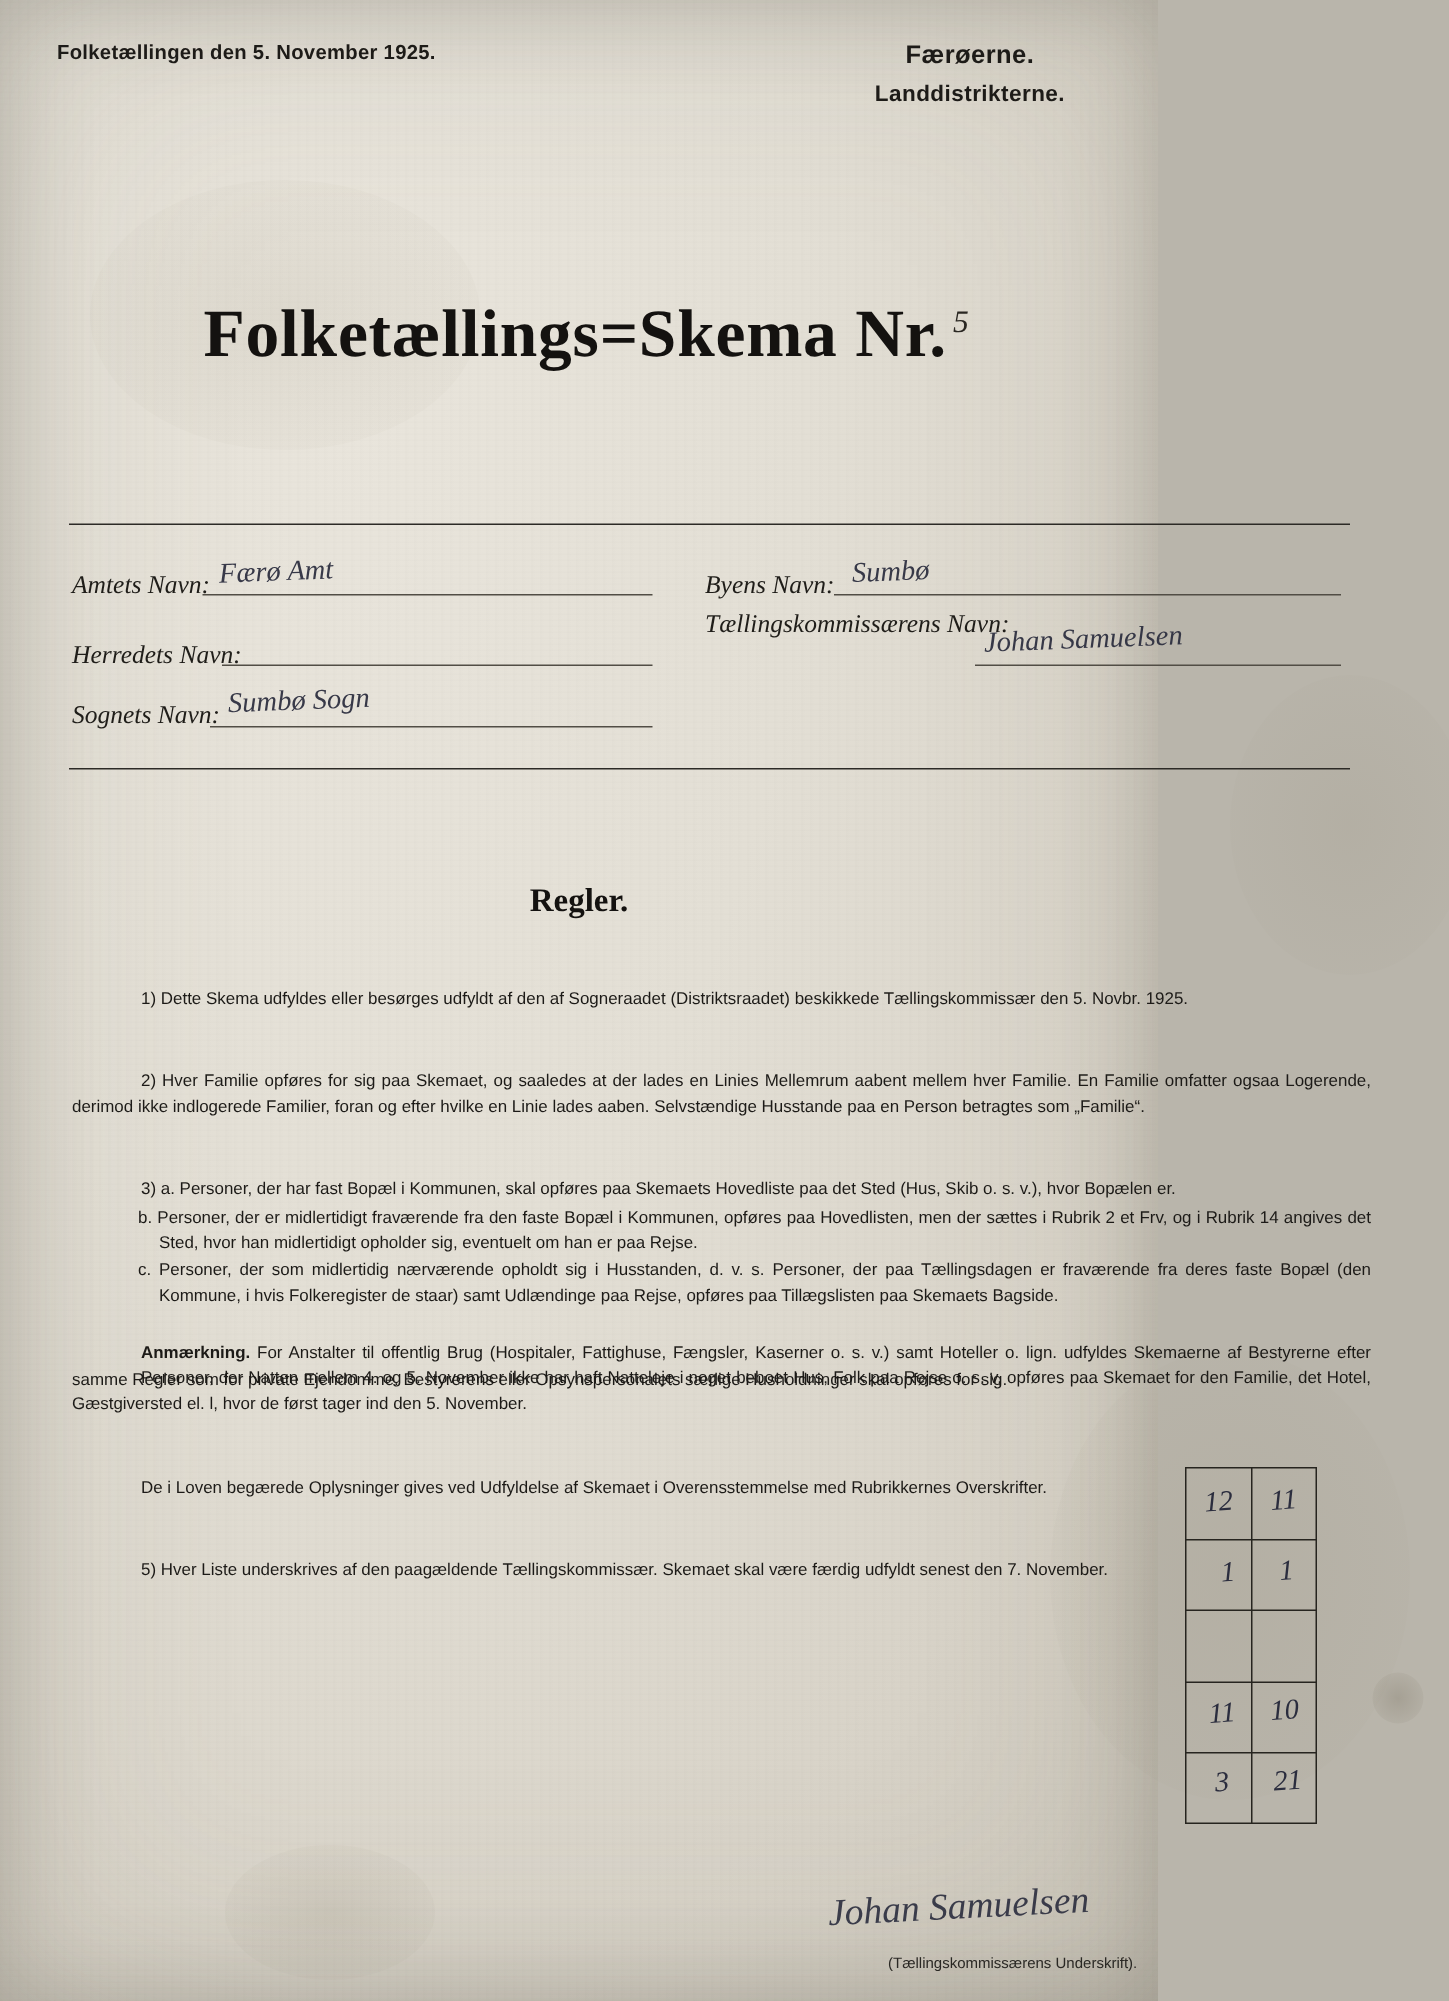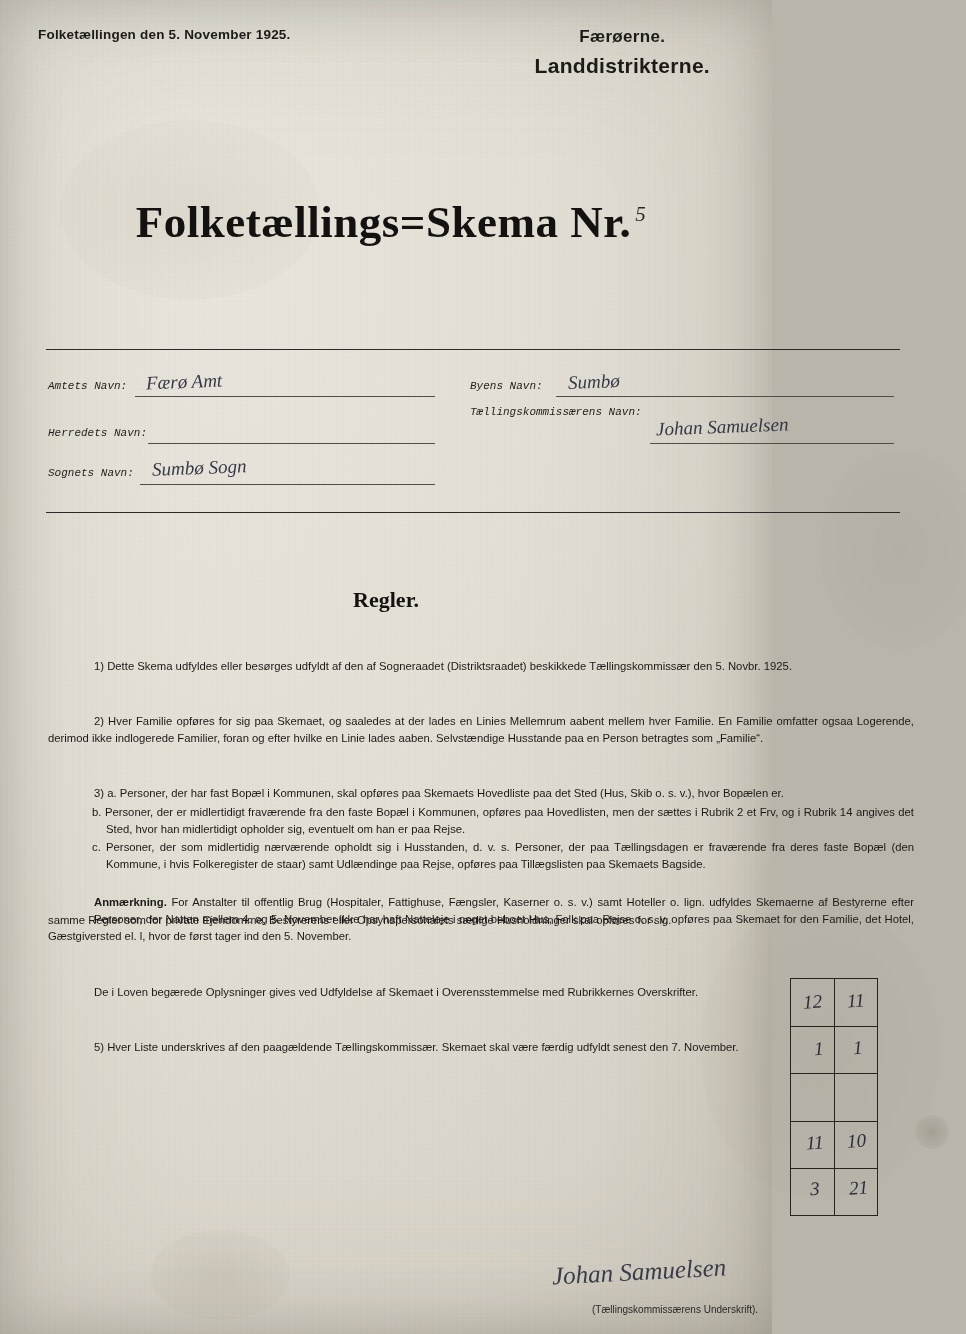--- a/index.html
+++ b/index.html
@@ -55,21 +55,21 @@
     right: 62px; top: 27px;
     text-align: center;
     color: #1d1b18;
   }
   .hdr-right .l1 {
     font-size: 17px;
     font-weight: bold;
     letter-spacing: 0.3px;
   }
   .hdr-right .l2 {
-    font-size: 21px;
+    font-size: 15px;
     font-weight: bold;
     margin-top: 7px;
     letter-spacing: 0.3px;
   }
 
   
   .title {
     position: absolute;
     left: 10px; right: 0;
     top: 196px;
@@ -106,22 +106,22 @@
     position: absolute;
     height: 1px;
     background: #2c2a26;
   }
   .hrule.top { left: 46px; width: 854px; top: 349px; }
   .hrule.bottom { left: 46px; width: 854px; top: 512px; }
 
   
   .field-label {
     position: absolute;
-    font-family: Liberation Mono, monospace;
-    font-size: 11px;
+    font-family: Liberation Serif, serif;
+    font-size: 17px;
     font-style: italic;
     color: #1f1d19;
     white-space: nowrap;
   }
   .field-line {
     position: absolute;
     height: 1px;
     background: #514d45;
   }
   .hand {

